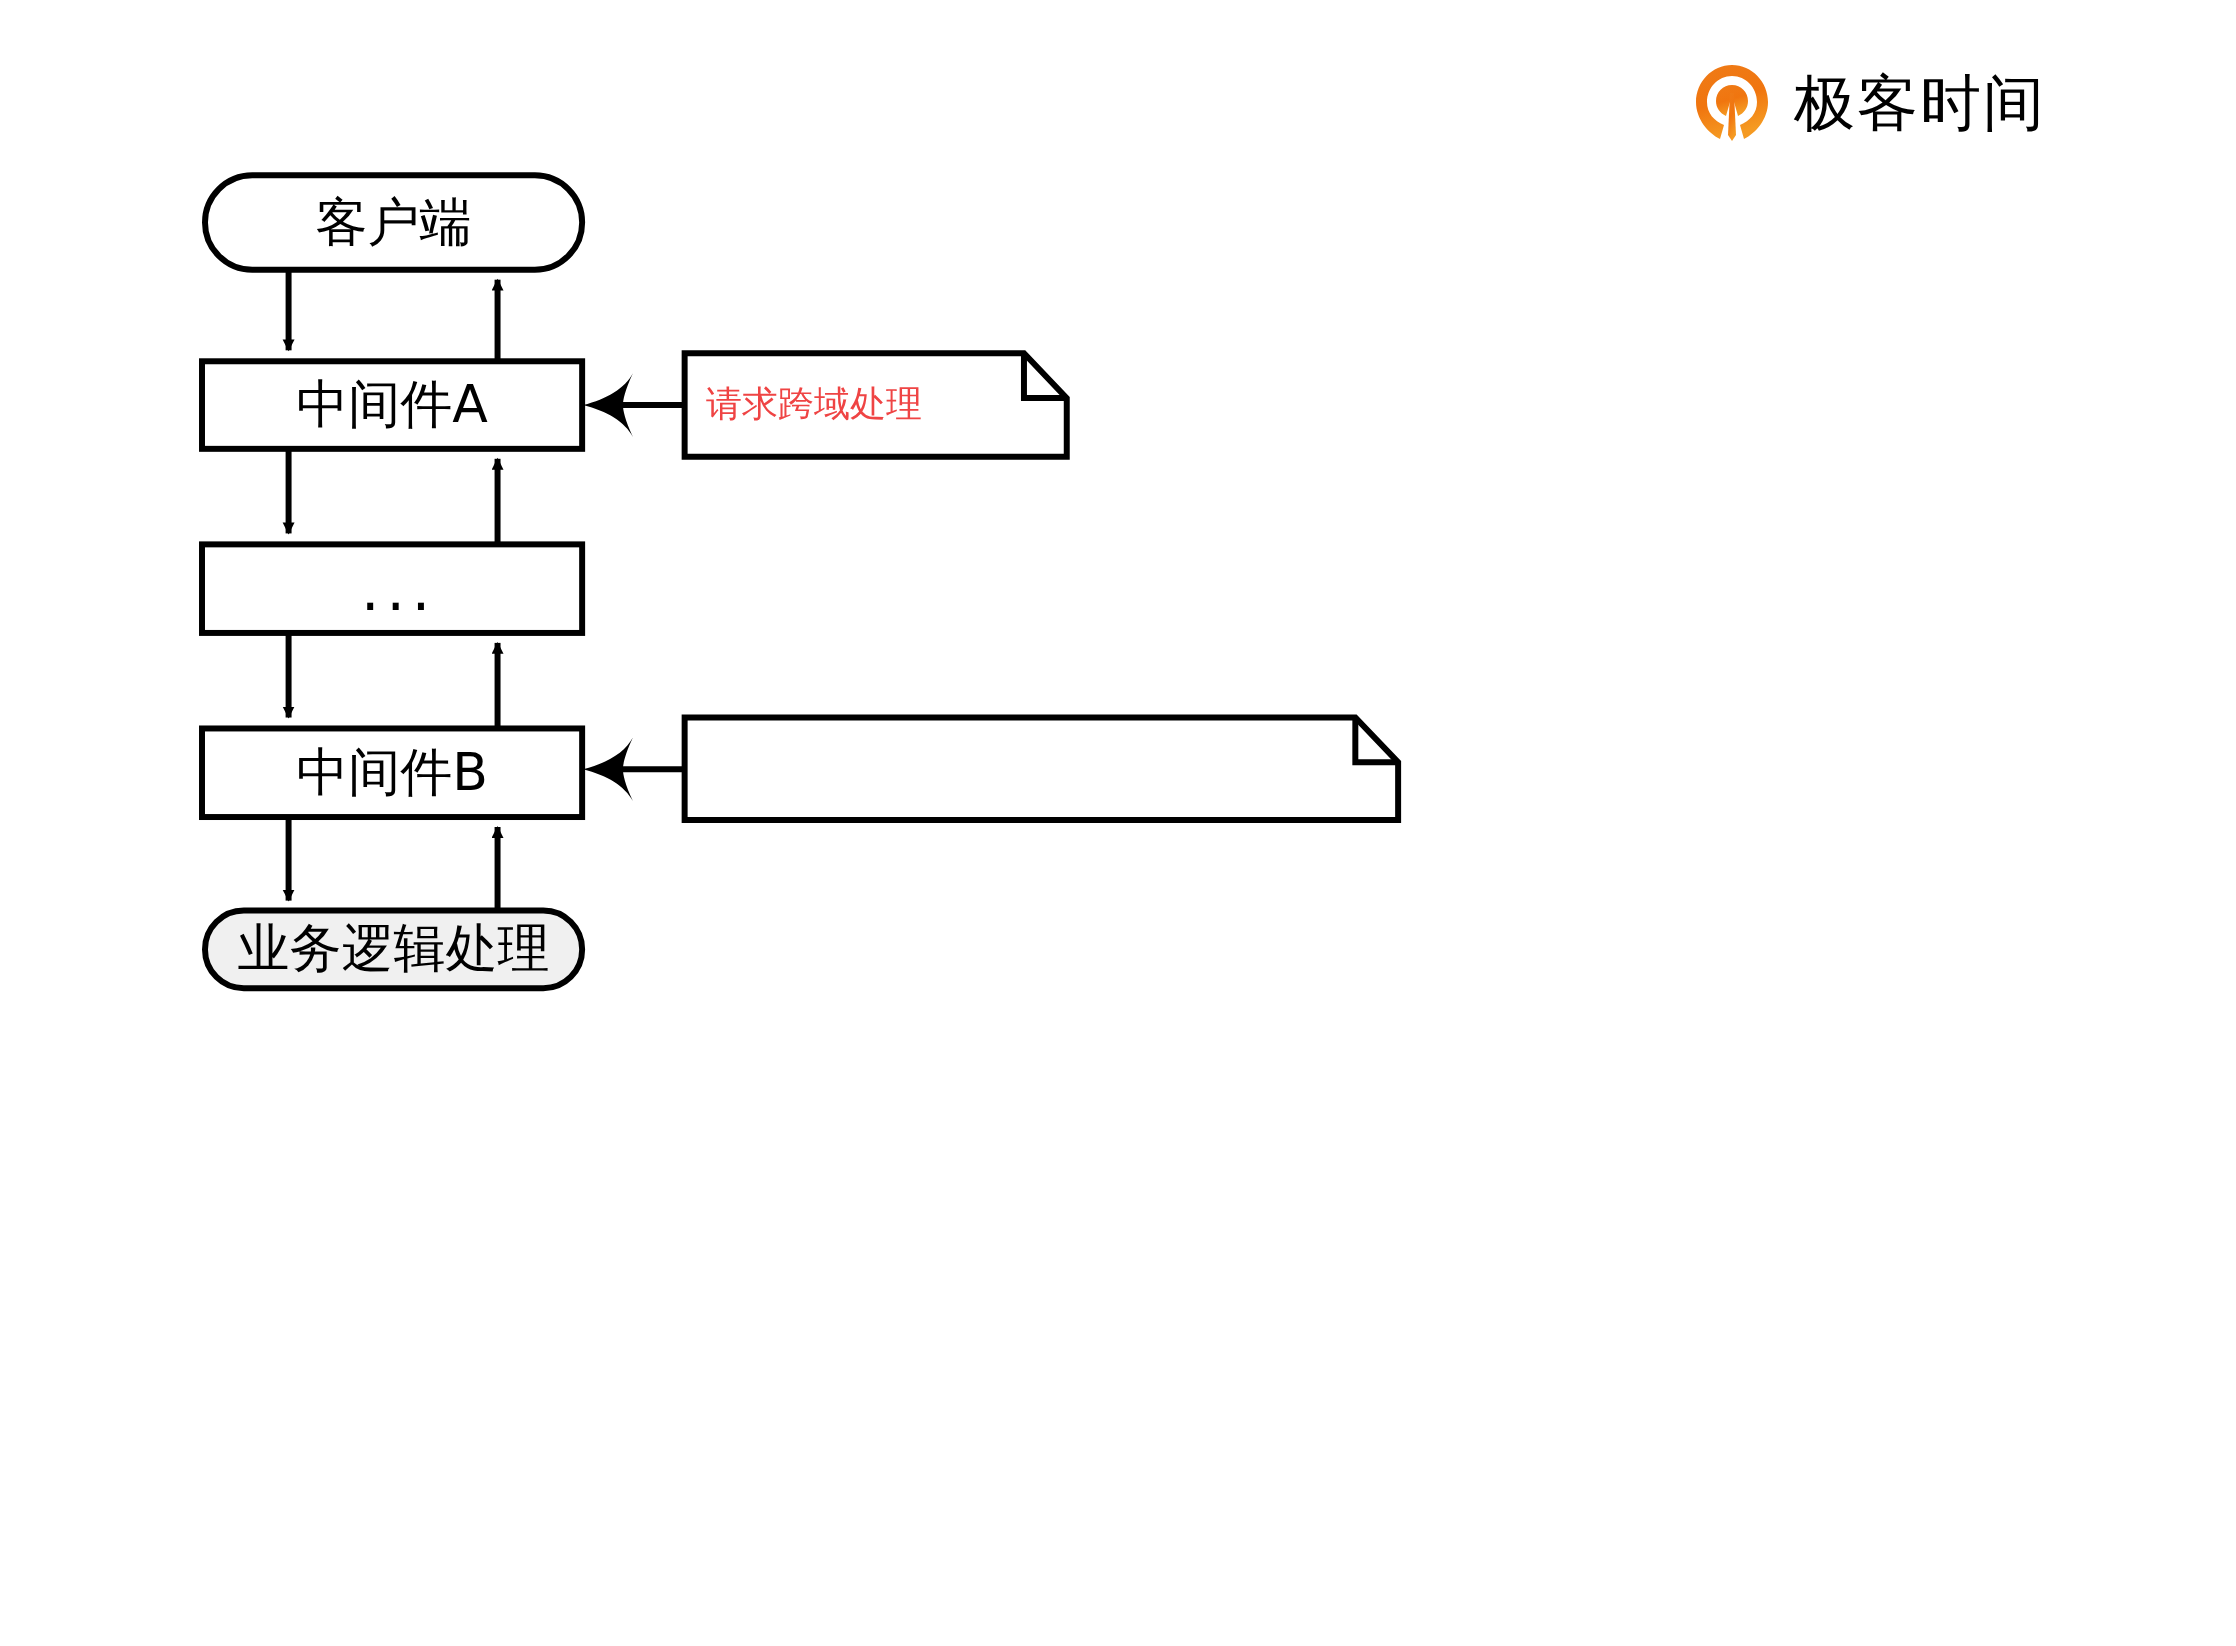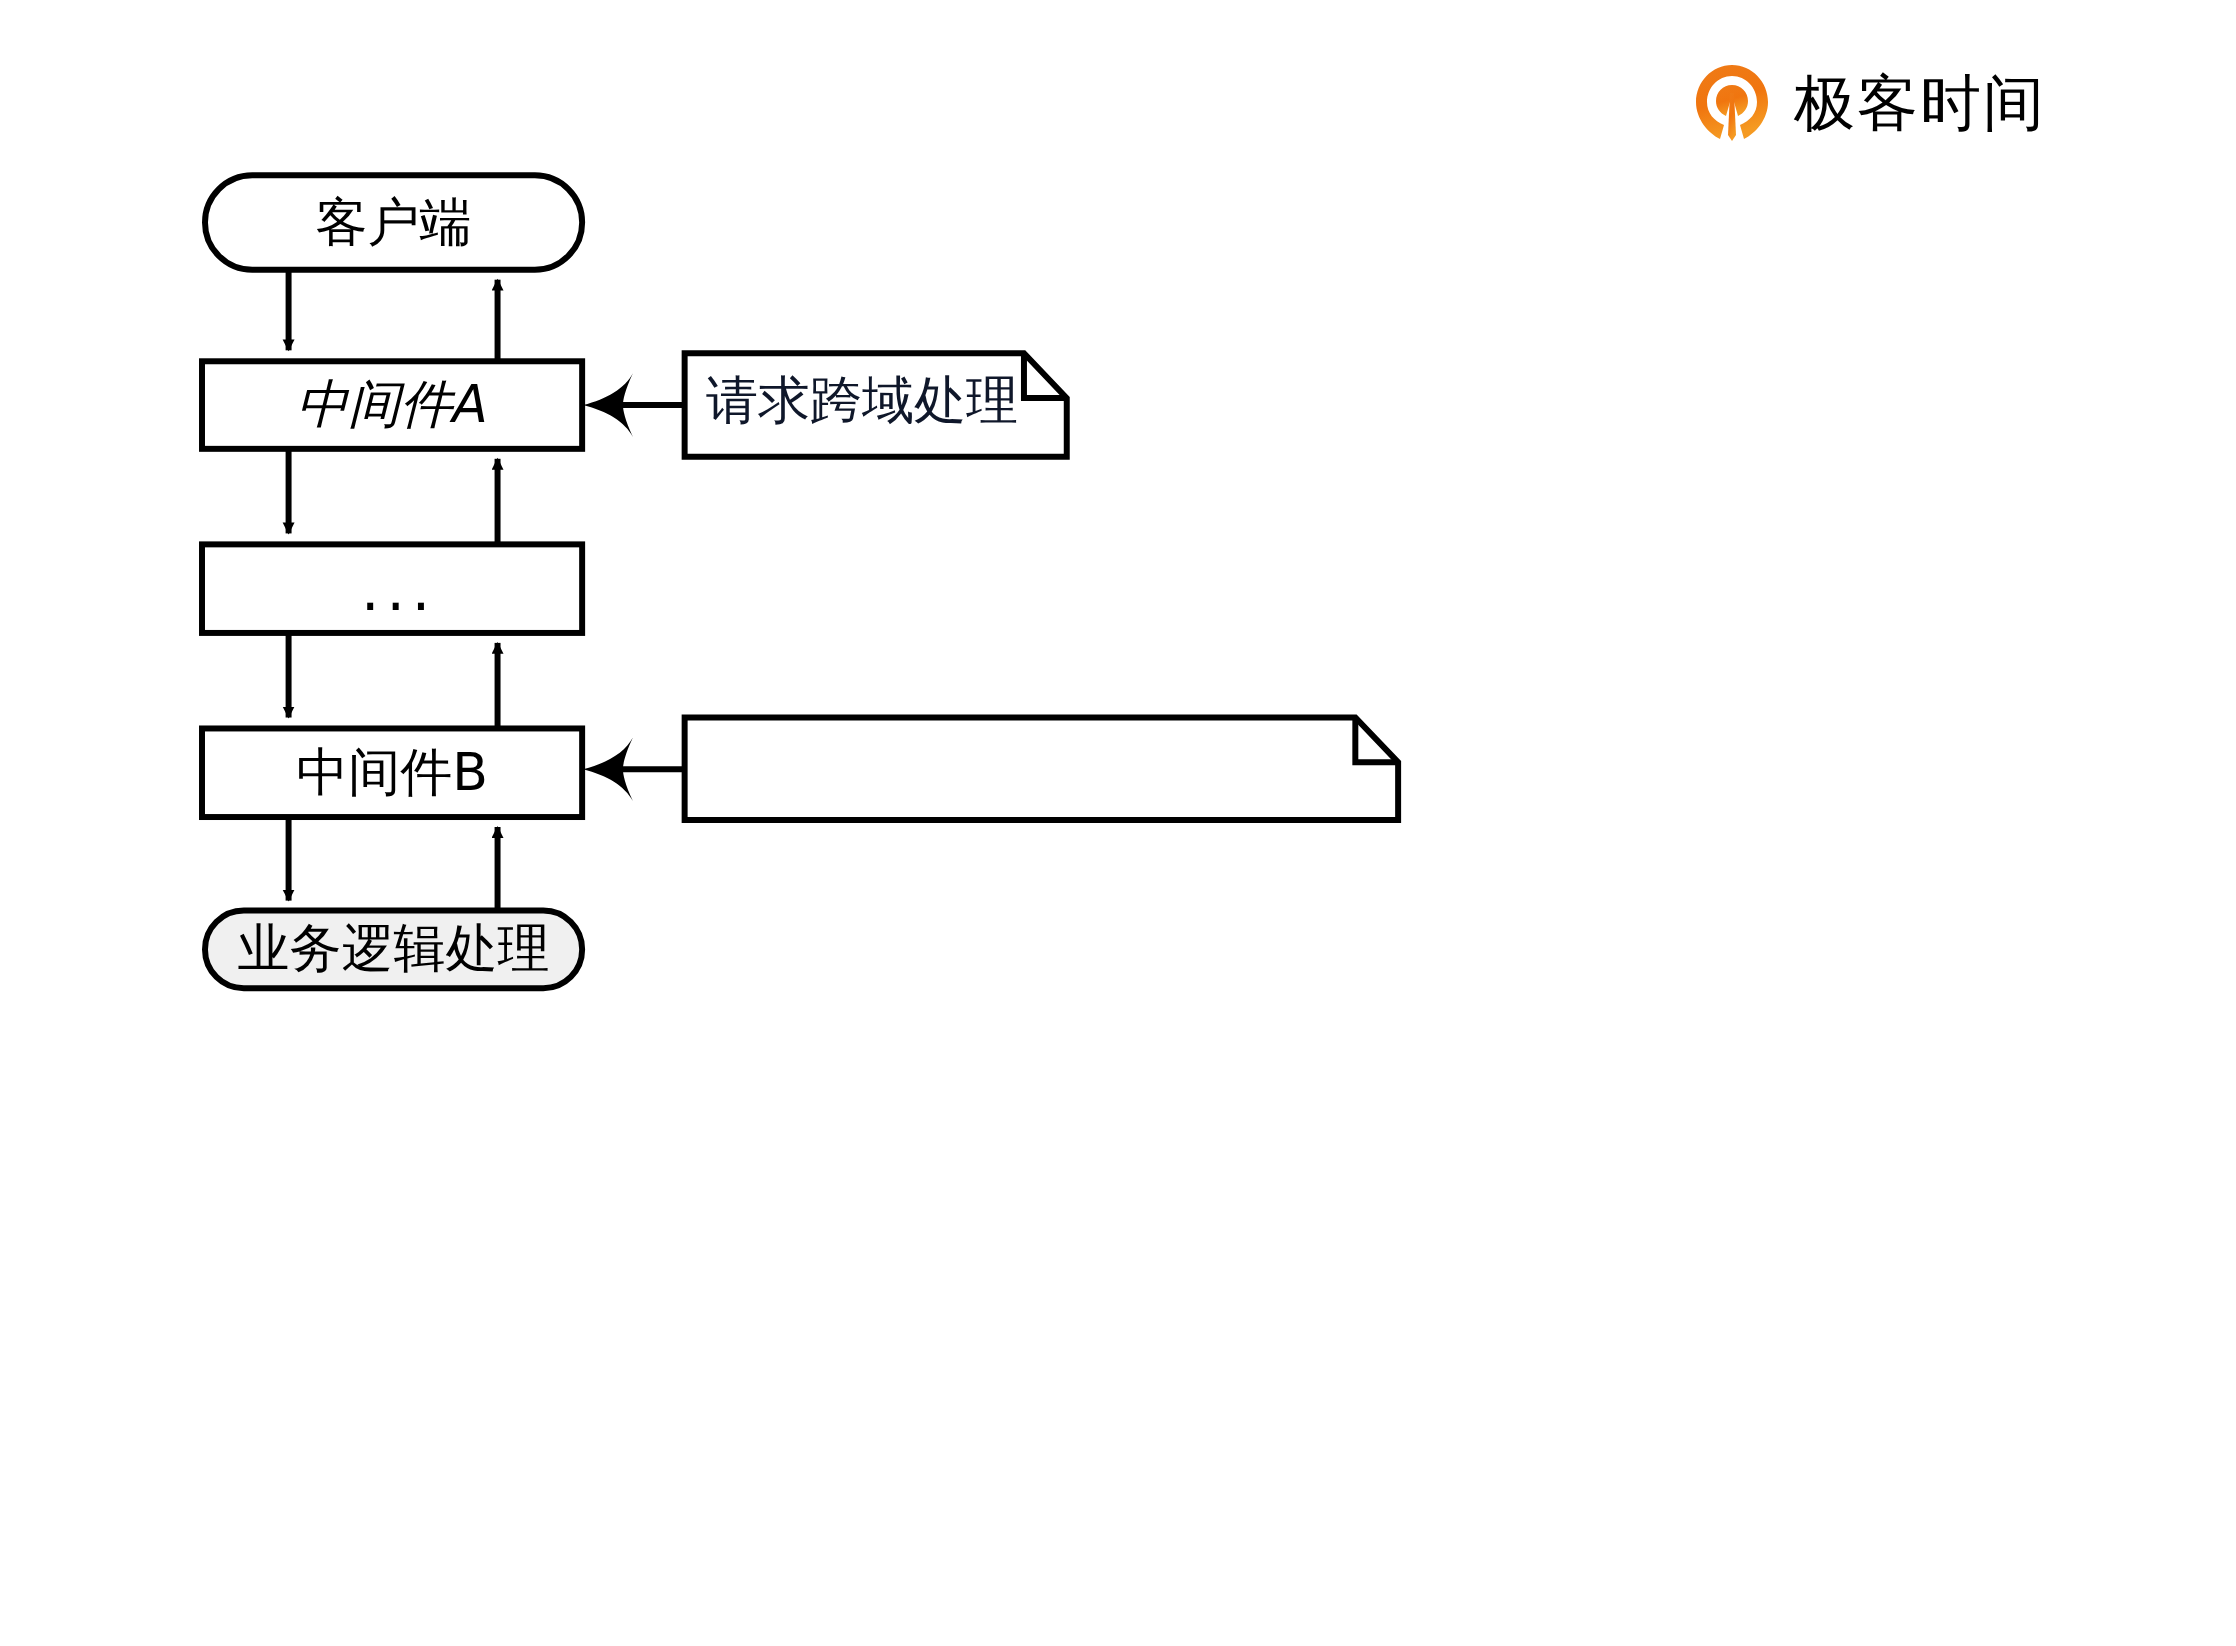--- a/index.html
+++ b/index.html
@@ -61,24 +61,24 @@
     font-size: 52px;
     line-height: 1.1;
     font-family: "DejaVu Sans", "Liberation Sans", sans-serif;
     pointer-events: none;
     white-space: nowrap;
   }
   .note-label {
     position: absolute;
     display: flex;
     align-items: center;
-    color: #0f172a;
-    font-size: 52px;
+    color: #ef4444;
+    font-size: 36px;
     line-height: 1.1;
-    font-family: Liberation Mono, monospace;
+    font-family: Liberation Serif, serif;
     pointer-events: none;
     white-space: nowrap;
   }
   .dots-label {
     position: absolute;
     color: #000000;
     font-size: 58px;
     letter-spacing: 7px;
     line-height: 1;
     font-family: "DejaVu Sans", "Liberation Sans", sans-serif;
@@ -143,21 +143,21 @@
     <path d="M586,407 C610,401 628,390 636,375 C628,392 626,402 626,407 C626,412 628,422 636,439 C628,424 610,413 586,407 Z" fill="#000000"></path>
 
     <path d="M688,721 L1362,721 L1405,766 L1405,824 L688,824 Z" fill="#ffffff" stroke="#000000" stroke-width="6" stroke-linejoin="miter"></path>
     <path d="M1362,721 L1362,766 L1405,766" fill="none" stroke="#000000" stroke-width="6" stroke-linejoin="miter"></path>
     <line x1="688" y1="773" x2="612" y2="773" stroke="#000000" stroke-width="6"></line>
     <path d="M586,773 C610,767 628,756 636,741 C628,758 626,768 626,773 C626,778 628,788 636,805 C628,790 610,779 586,773 Z" fill="#000000"></path>
   </svg>
 
   <div class="node-label" style="left:205px; top:175px; width:377px; height:95px;">客户端</div>
 
-  <div class="node-label" style="left:202px; top:361px; width:380px; height:88px;font-style:italic;">中间件A</div>
+  <div class="node-label" style="left:202px; top:361px; width:380px; height:88px;">中间件A</div>
 
   <div class="dots-label" style="left:361px; top:560px; width:119px; height:60px; display:flex; align-items:center; justify-content:flex-start;">...</div>
 
   <div class="node-label" style="left:202px; top:728px; width:380px; height:89px;">中间件B</div>
 
   <div class="node-label" style="left:205px; top:910px; width:377px; height:78px;">业务逻辑处理</div>
 
   <div class="note-label" style="left:706px; top:353px; width:358px; height:103px;">请求跨域处理</div>
 
 

